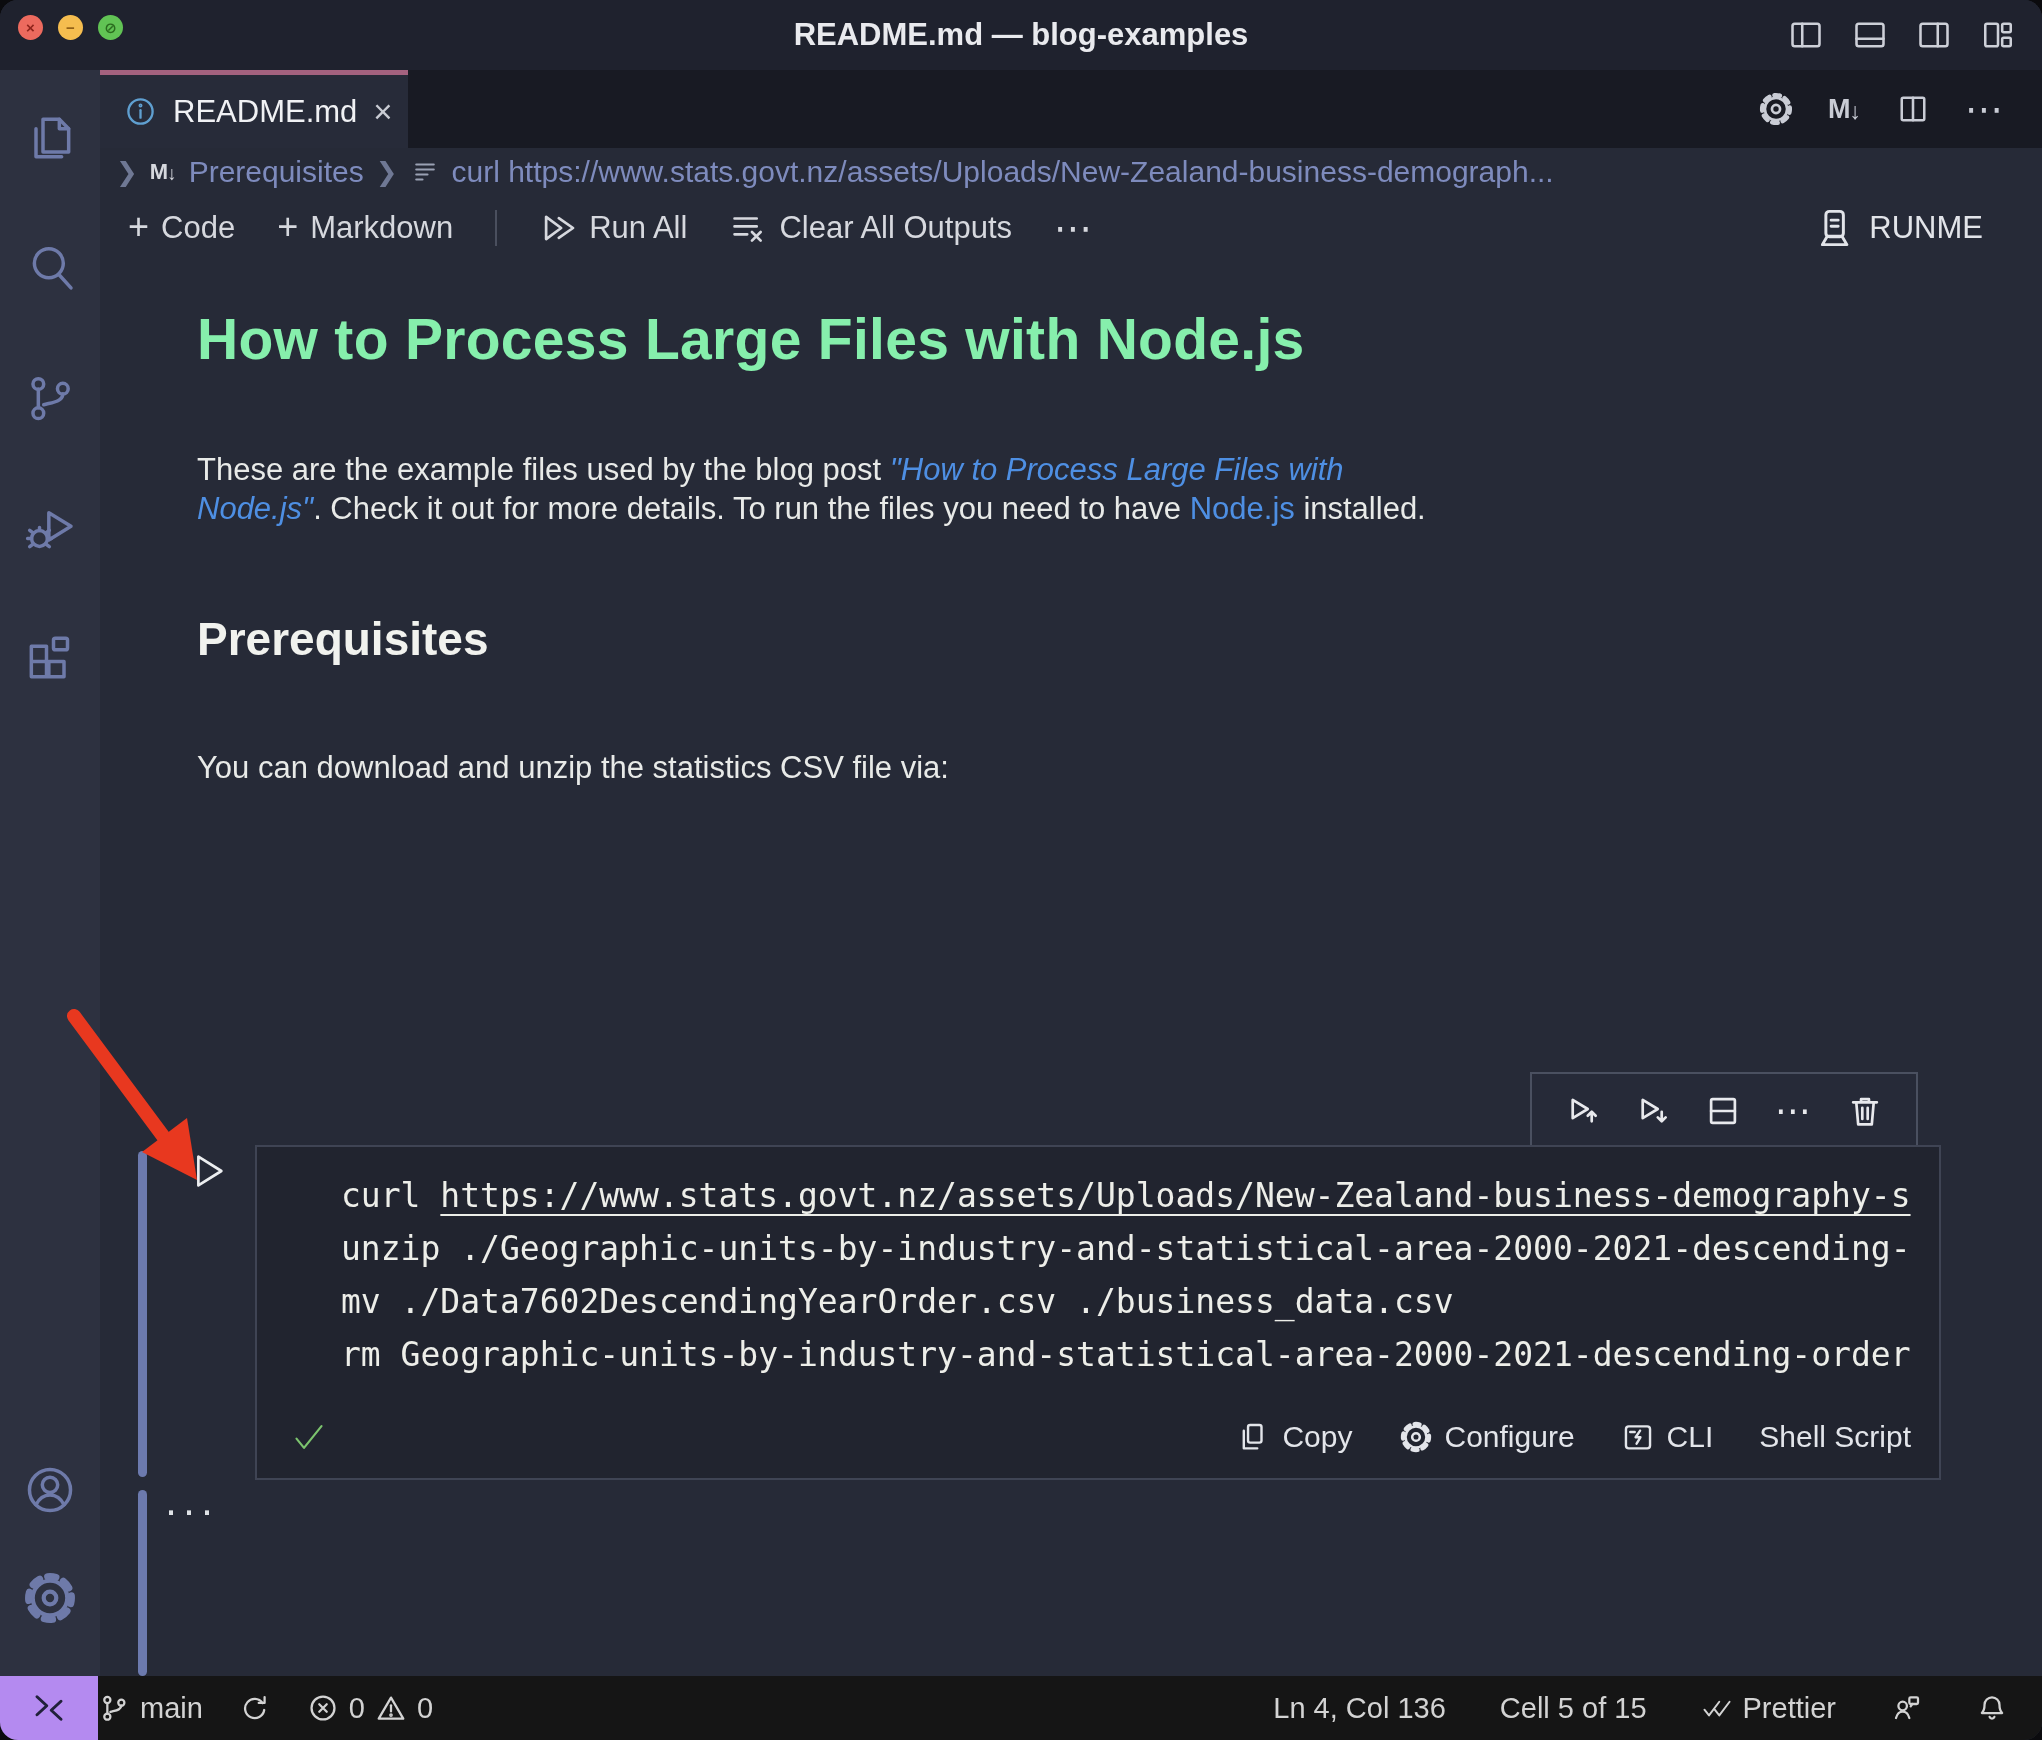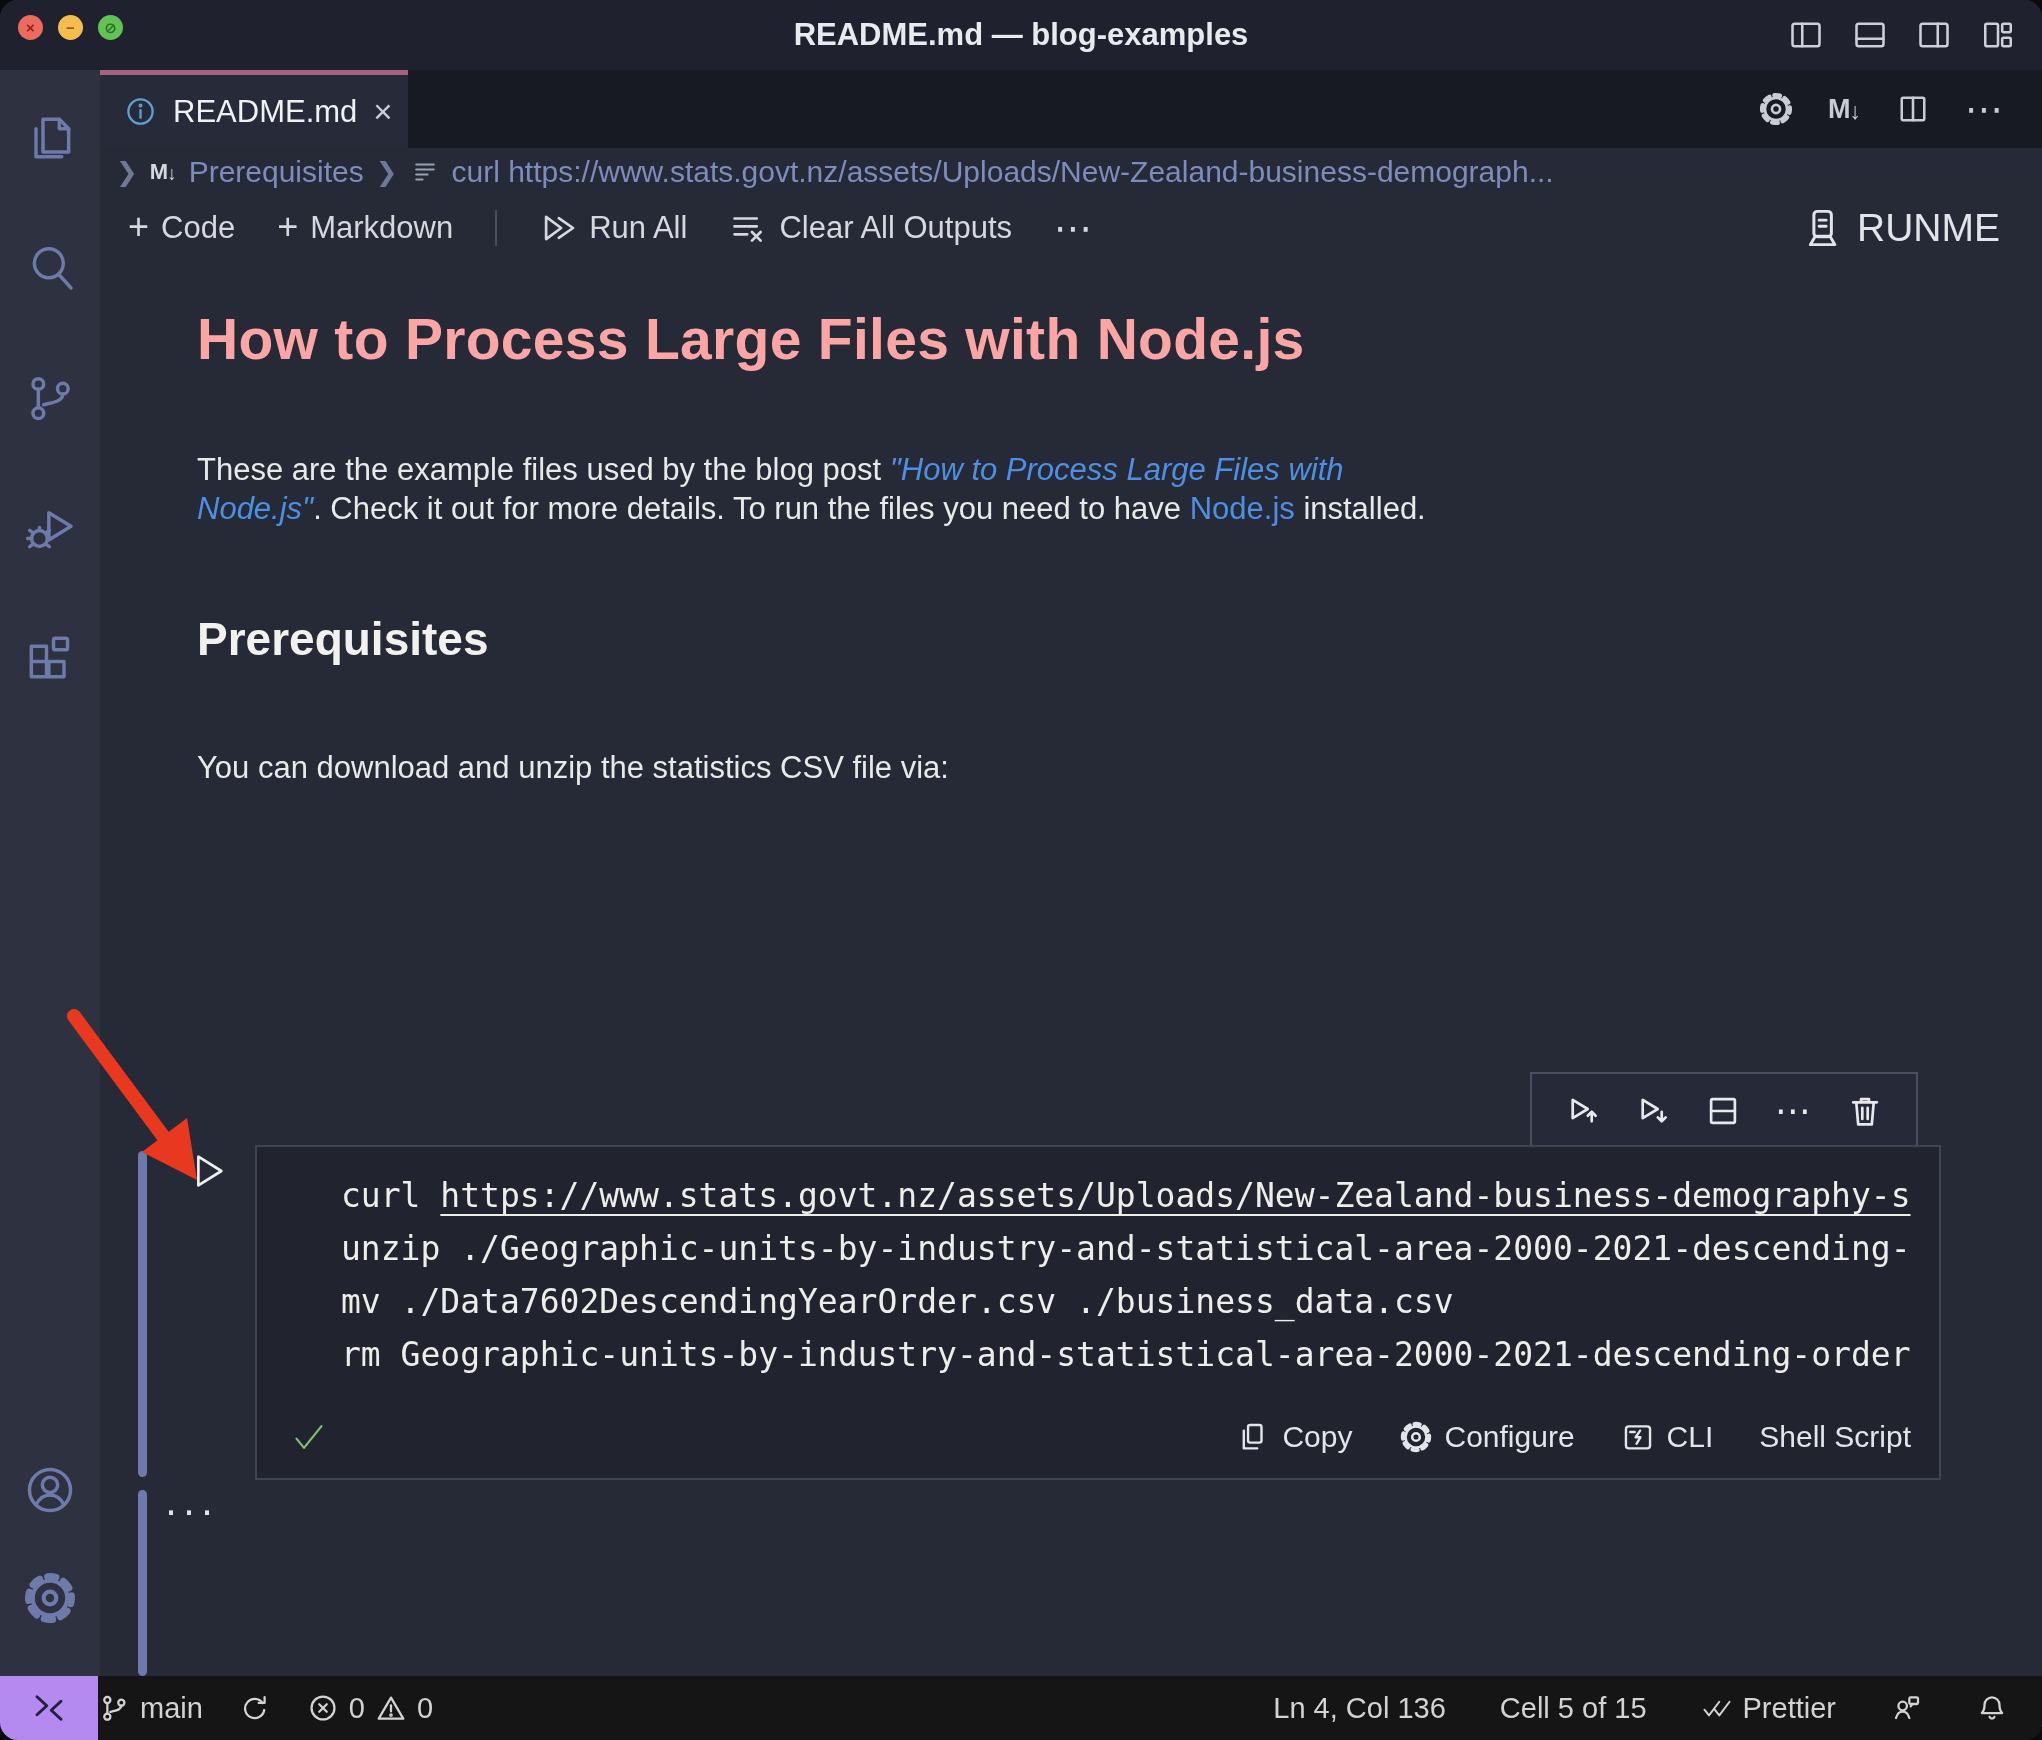--- a/index.html
+++ b/index.html
@@ -48,26 +48,26 @@
   .breadcrumbs .mdicon .dn{font-size:19px}
   .bc-list{color:#9aa1b4}
   .bc-list svg{width:30px;height:30px}
 
   .nb-toolbar{position:absolute;top:126px;left:0;right:0;height:64px;display:flex;align-items:center;
       gap:42px;padding-left:28px;font-size:31px;color:#d6d8de;}
   .tb-item{display:flex;align-items:center;gap:12px;}
   .plus{font-size:36px;font-weight:300;line-height:1;margin-top:-3px}
   .tb-item svg{width:38px;height:38px}
   .tb-div{width:2px;height:36px;background:#4a4f5e;}
-  .runme{margin-left:auto;display:flex;align-items:center;gap:16px;padding-right:42px;font-size:39px;color:#e2e4e9;}
+  .runme{margin-left:auto;display:flex;align-items:center;gap:16px;padding-right:59px;font-size:31px;color:#e2e4e9;}
   .runme svg{width:42px;height:42px}
 
   
   .nb-content{position:absolute;top:190px;left:0;right:0;bottom:0;overflow:hidden;padding-left:97px;box-sizing:border-box;}
-  .md-h1{margin:46px 0 0;font-size:57px;font-weight:600;color:#fca5a5;letter-spacing:.3px;}
+  .md-h1{margin:46px 0 0;font-size:57px;font-weight:600;color:#86efac;letter-spacing:.3px;}
   .md-p1{margin:78px 0 0;font-size:31px;line-height:39px;color:#e8eae8;max-width:1760px;}
   .md-h2{margin:84px 0 0;font-size:46px;font-weight:600;color:#f1f2ee;}
   .md-p2{margin:84px 0 0;font-size:31px;color:#e8eae8;}
   .mdlink{color:#4e8fe3;text-decoration:none;}
   .it{font-style:italic;}
 
   .cell-toolbar{position:absolute;top:812px;left:1430px;width:388px;height:78px;border:2px solid #4a5060;
       background:#262a38;box-sizing:border-box;display:flex;align-items:center;justify-content:space-evenly;color:#e8e9ed;}
   .cell-toolbar svg{width:38px;height:38px}
   .cell-toolbar .ellipsis{font-size:36px}

